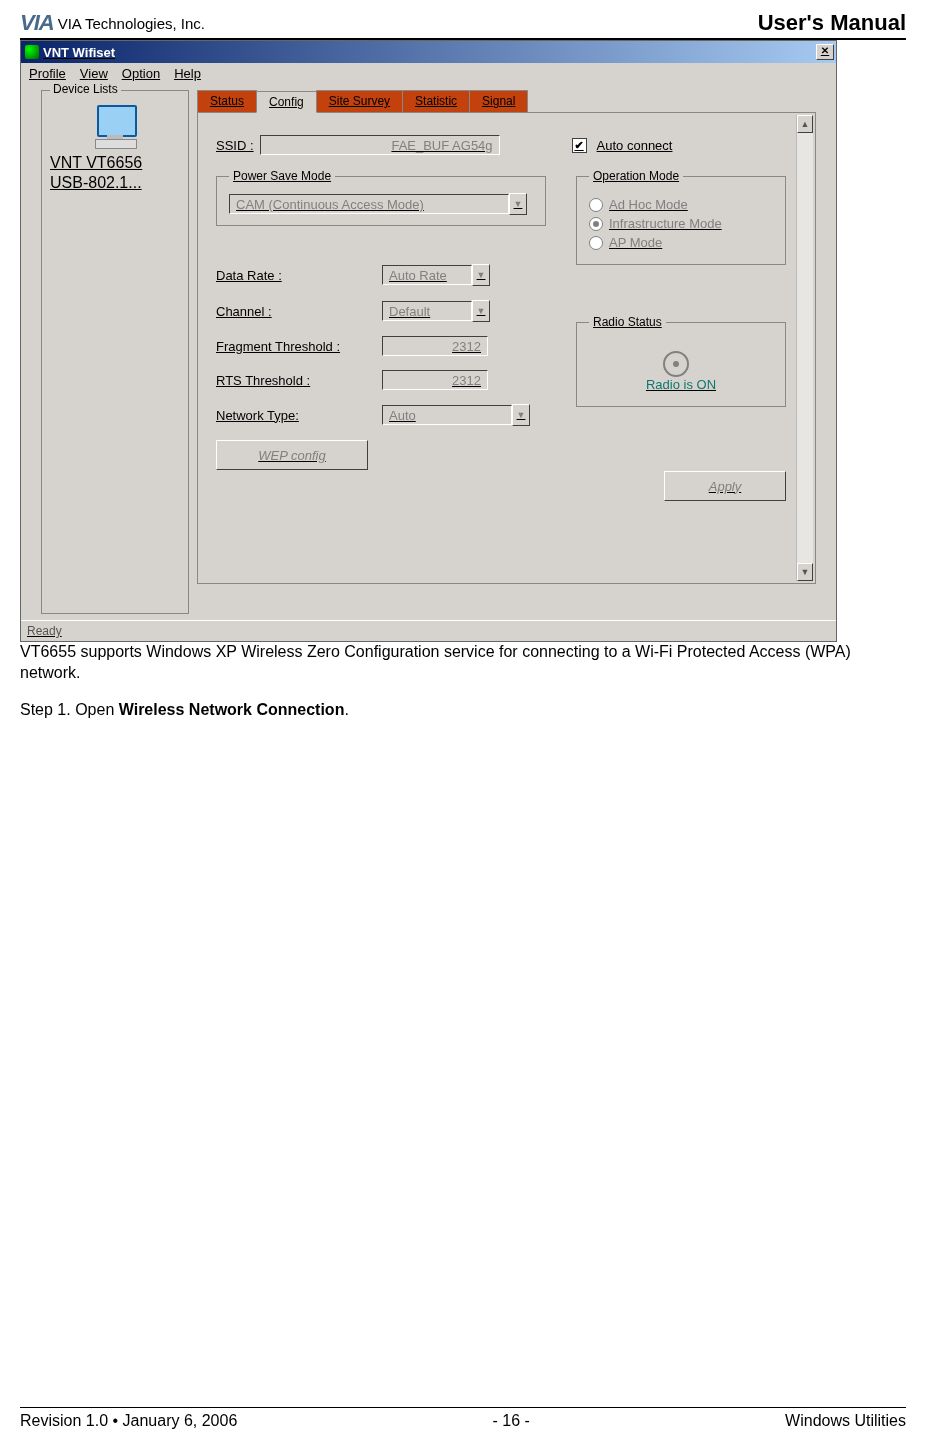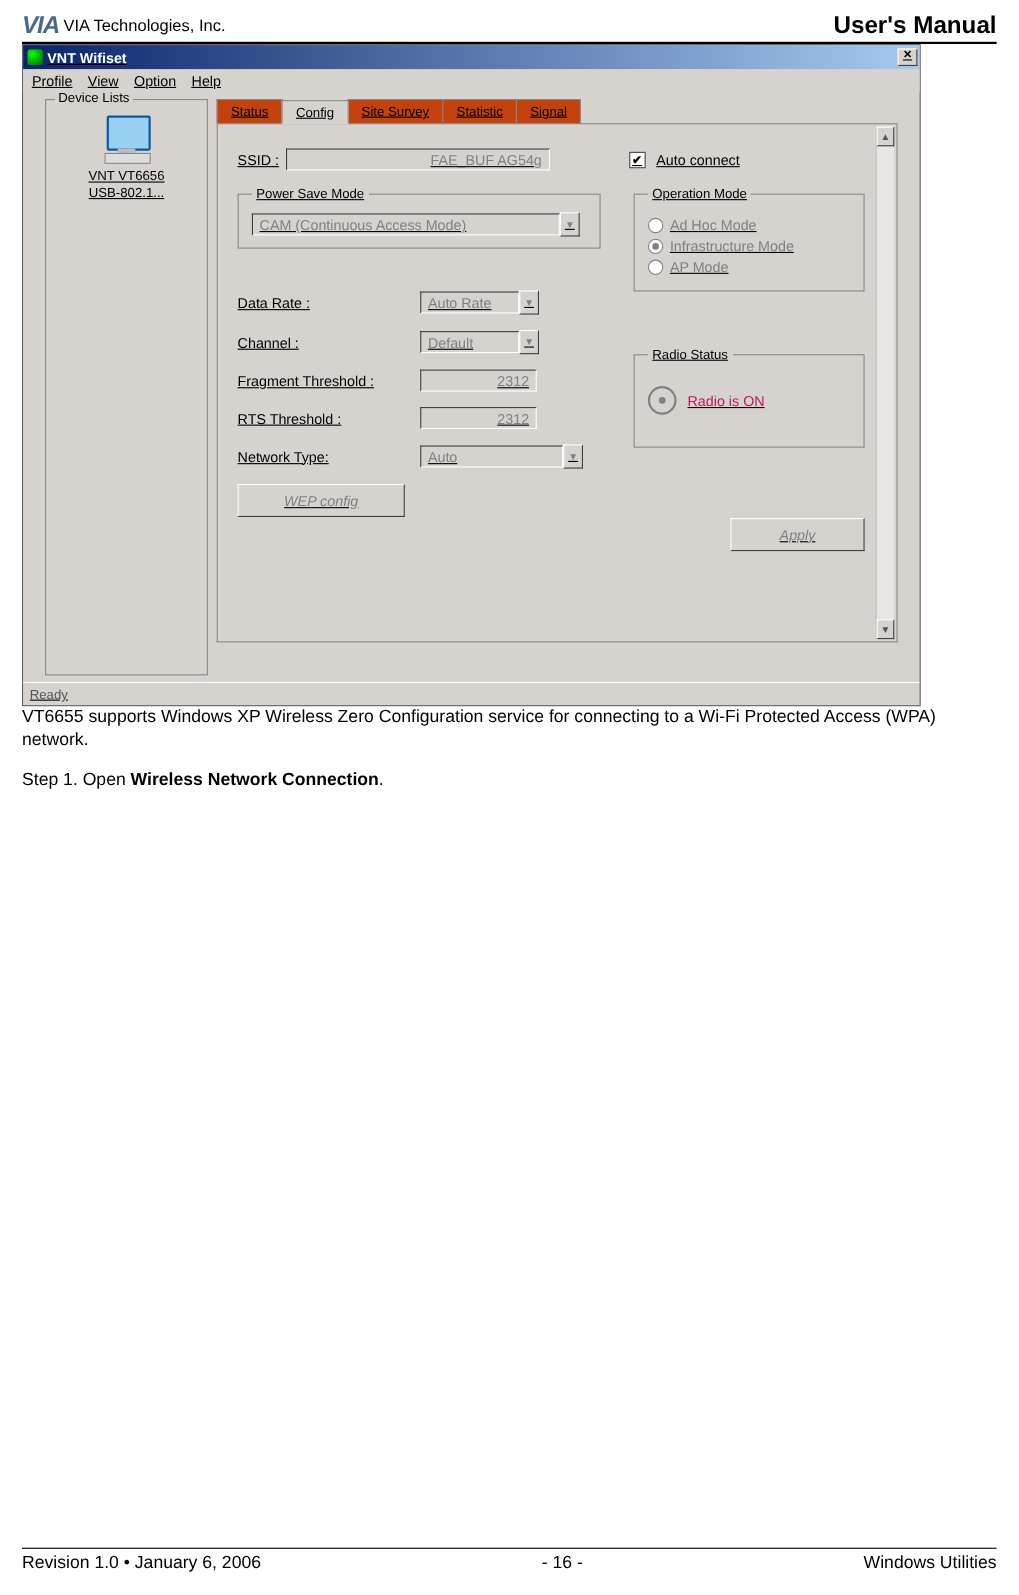--- a/index.html
+++ b/index.html
@@ -111,22 +111,21 @@
     left: 8px;
     background: #d6d3ce;
     padding: 0 3px;
     font-size: 12px;
   }
   .device-lists {
     width: 130px;
     height: 500px;
   }
   .device-item {
-    text-align: center;
-    font-size: 12px;
+    font-size: 16px;
     line-height: 1.25;
   }
   .device-icon {
     width: 48px; height: 44px;
     margin: 0 auto 4px;
     position: relative;
   }
   .monitor {
     width: 36px; height: 28px;
     background: #9bd0f5;
@@ -406,21 +405,21 @@
                 <div class="radiodim">
                     <span class="radio"></span>
                     <span>AP Mode</span>
                   </div>
               </fieldset>
 
               <div style="height:50px;"></div>
 
               <fieldset class="inner" style="height:70px;">
                 <legend>Radio Status</legend>
-                <div style="display:flex;align-items:center;color:#be185d;margin-top:12px;">
+                <div style="display:flex;align-items:center;color:#0f766e;margin-top:12px;flex-direction:column;">
                   <span class="radio-icon"></span>
                   <span>Radio is ON</span>
                 </div>
               </fieldset>
 
               <div style="height:64px;"></div>
               <div class="btn3d" style="width:120px;margin-left:auto;">Apply</div>
             </div>
           </div>
         </div>

